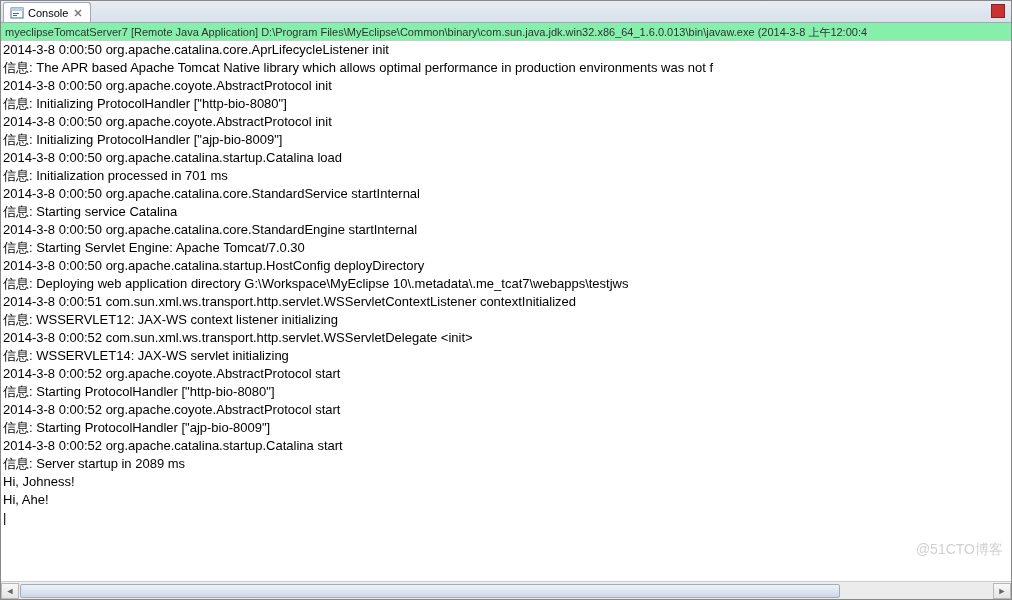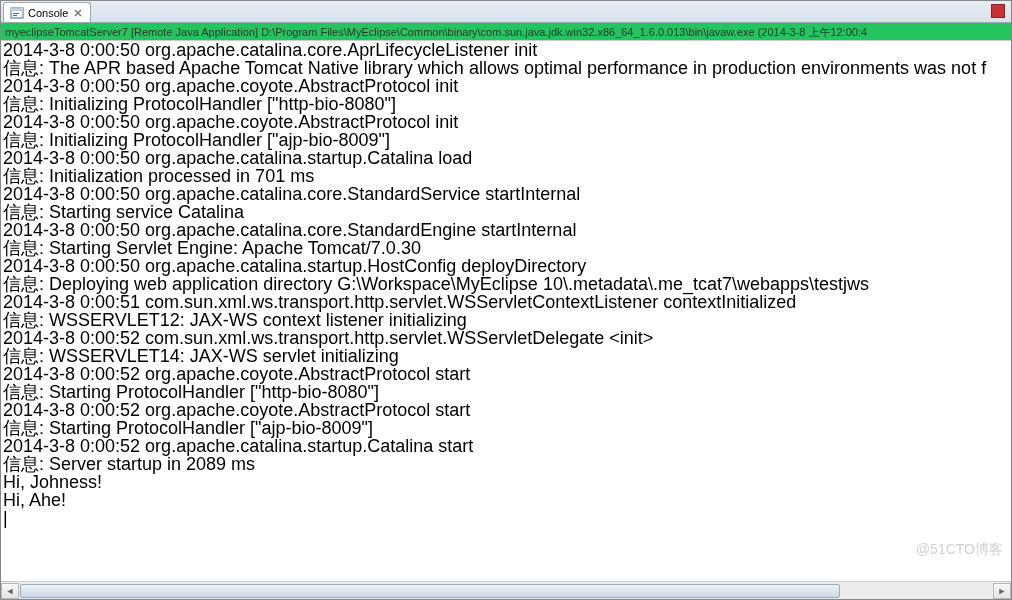--- a/index.html
+++ b/index.html
@@ -54,38 +54,38 @@
       position: absolute;
       right: 6px;
       top: 3px;
       width: 14px;
       height: 14px;
       background: #c83232;
       border: 1px solid #8a2020;
       cursor: pointer;
     }
     .breadcrumb {
-      background: #22c55e;
+      background: #86efac;
       border-bottom: 1px solid #ccc;
       padding: 2px 4px;
       font-size: 11px;
       color: #333;
       white-space: nowrap;
       overflow: hidden;
       height: 18px;
     }
     .console-area {
       flex: 1;
       overflow: auto;
       background: #fff;
       position: relative;
     }
     .console-text {
       font-family: Verdana, Tahoma, Arial, sans-serif;
-      font-size: 18px;
+      font-size: 13px;
       line-height: 18px;
       color: #000;
       white-space: pre;
       padding: 0 2px;
     }
     .watermark {
       position: absolute;
       right: 8px;
       bottom: 22px;
       color: rgba(120,120,120,0.35);

